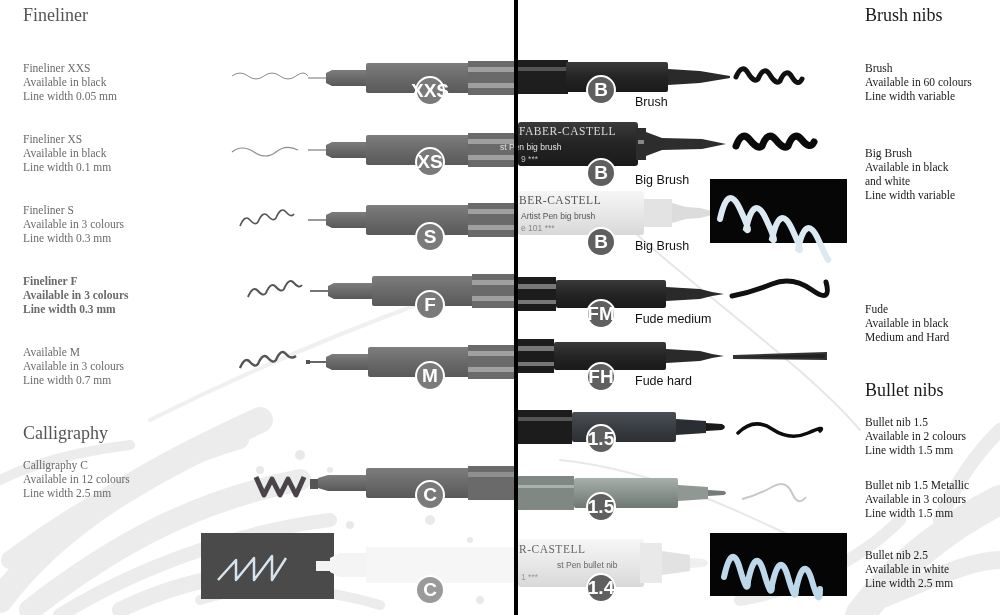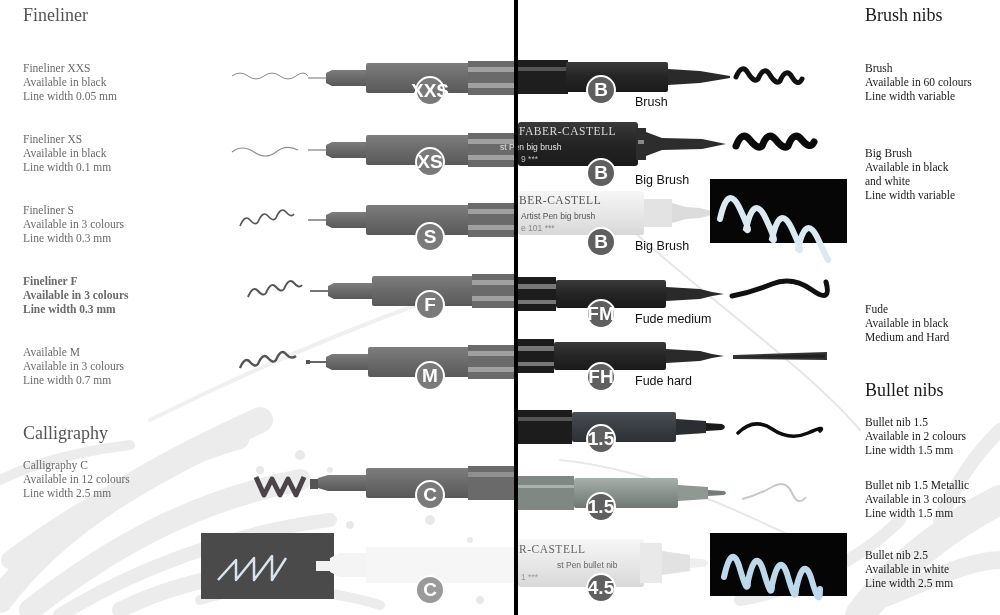--- a/index.html
+++ b/index.html
@@ -354,13 +354,13 @@
 <div class="pen-label" style="left:635px;top:239px;">Big Brush</div>
 
 <div class="badge dark" style="left:586px;top:299px;">FM</div>
 <div class="pen-label" style="left:635px;top:312px;">Fude medium</div>
 
 <div class="badge dark" style="left:586px;top:362px;">FH</div>
 <div class="pen-label" style="left:635px;top:374px;">Fude hard</div>
 
 <div class="badge dark" style="left:586px;top:424px;">1.5</div>
 <div class="badge dark" style="left:586px;top:492px;">1.5</div>
-<div class="badge dark" style="left:586px;top:573px;">4.5</div>
+<div class="badge dark" style="left:586px;top:573px;">1.4</div>
 
 </body></html>

